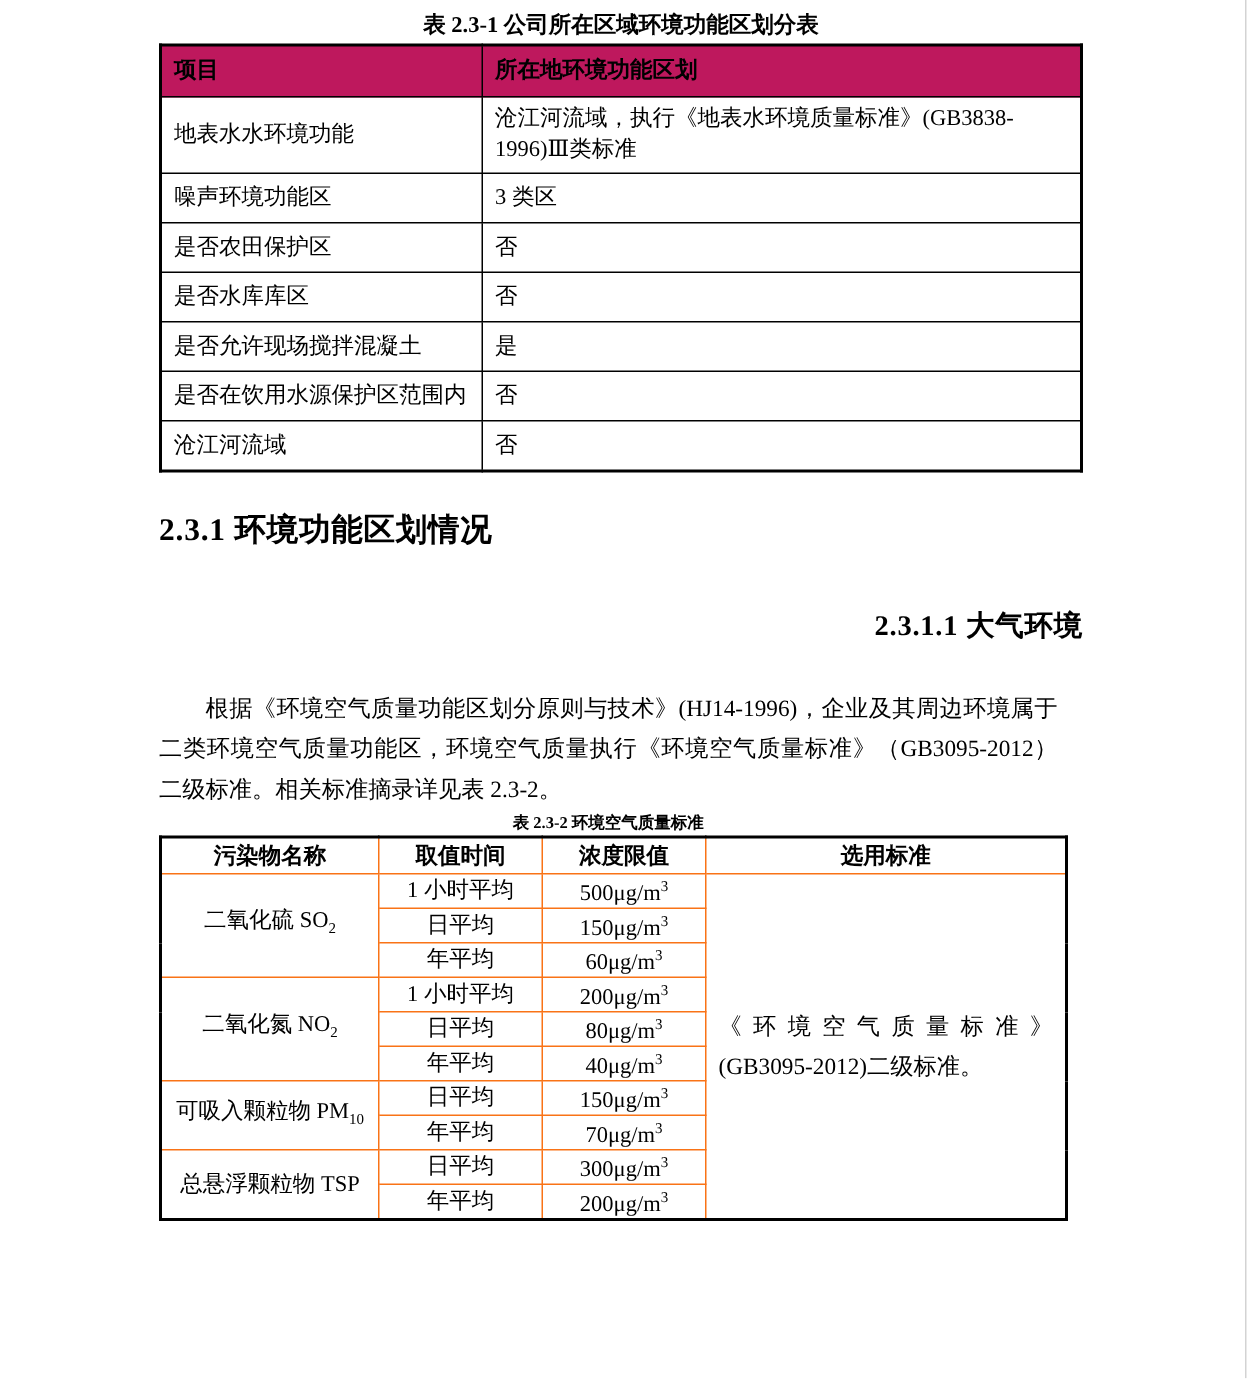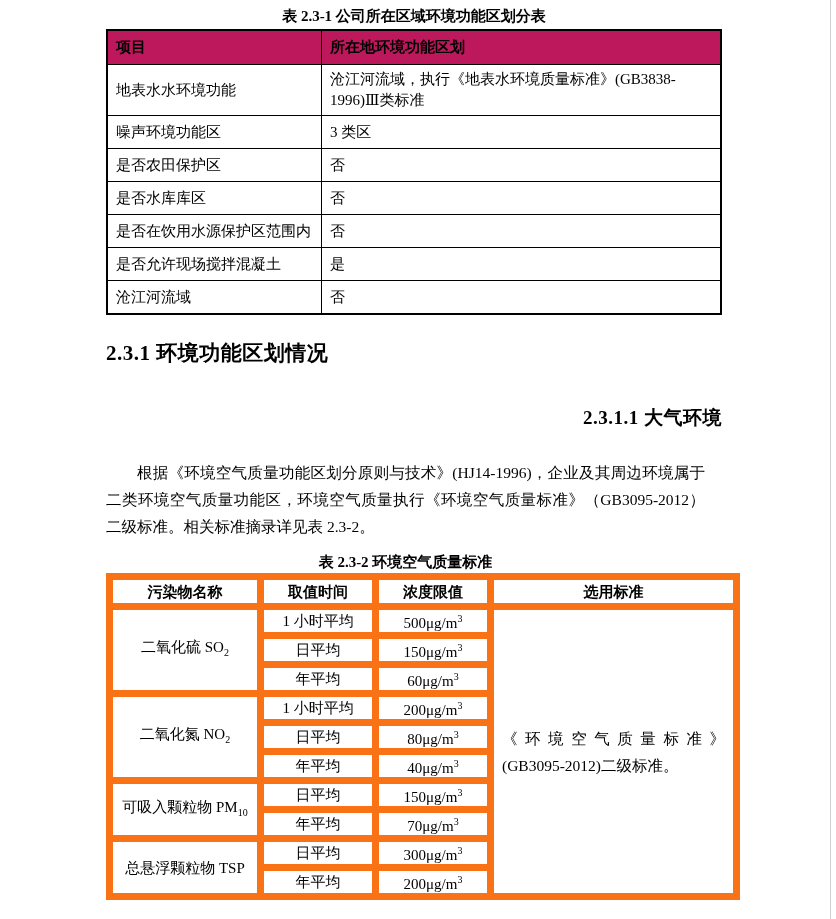--- a/index.html
+++ b/index.html
@@ -3,36 +3,36 @@
 <meta charset="utf-8">
 <style>
   html,body{margin:0;padding:0;background:#ffffff;}
   .page{
     position:relative;width:836px;height:919px;background:#ffffff;overflow:hidden;
     font-family:"Liberation Serif","DejaVu Serif",serif;color:#000;
   }
   .page-edge{position:absolute;top:0;bottom:0;left:830px;width:1px;background:#d3d3d3;}
   .content{position:absolute;left:106px;top:0;width:616px;}
   .caption{width:616px;text-align:center;font-weight:bold;font-size:15px;margin-top:7px;}
-  .caption2{width:599px;text-align:center;font-weight:bold;font-size:15px;margin-top:13px;}
+  .caption2{width:599px;text-align:center;font-weight:bold;font-size:11px;margin-top:1px;}
   table{border-collapse:collapse;table-layout:fixed;}
   .t1{width:616px;margin-top:3px;border:2px solid #000;font-size:15px;}
   .t1 td,.t1 th{border:1px solid #000;vertical-align:middle;text-align:left;
     padding:2px 4px 2px 8px;line-height:21px;}
   .t1 th{background:#be185d;font-weight:bold;height:29px;font-size:15px;}
   .t1 .c1{width:201px;}
   .t1 tr.h32 td{height:28px;}
   .t1 tr.h50 td{height:46px;}
   .t1 tr.h47 td{height:43px;}
   .heading1{margin-top:26px;font-size:21px;font-weight:bold;letter-spacing:0.5px;line-height:24px;}
   .heading2{margin-top:42px;font-size:19px;font-weight:bold;letter-spacing:0.5px;line-height:22px;text-align:right;}
   .para{margin-top:30px;width:599px;font-size:15.5px;line-height:27px;
     text-align:justify;text-indent:2em;}
   .t2{width:599px;border:2px solid #000;font-size:15px;margin-top:1px;}
-  .t2 td,.t2 th{border:7px solid #f97316;vertical-align:middle;text-align:center;
+  .t2 td,.t2 th{border:1px solid #f97316;vertical-align:middle;text-align:center;
     padding:0 2px;line-height:18px;margin-top:16px;}
   .t2 th{font-weight:bold;height:23px;}
   .t2 td{height:22px;}
   .t2 .w1{width:140px;}
   .t2 .w2{width:104px;}
   .t2 .w3{width:104px;}
   .t2 .w4{width:235px;}
   .t2 td.std{text-align:left;padding:0 8px;vertical-align:middle;}
   .std-line1{text-align:justify;text-align-last:justify;line-height:27px;font-size:15.5px;}
   .std-line2{text-align:left;line-height:27px;font-size:15.5px;}
@@ -65,26 +65,26 @@
           </tr>
           <tr class="h32">
             <td class="c1">是否农田保护区</td>
             <td>否</td>
           </tr>
           <tr class="h32">
             <td class="c1">是否水库库区</td>
             <td>否</td>
           </tr>
           <tr class="h32">
+            <td class="c1">是否允许现场搅拌混凝土</td>
+            <td>是</td>
+          </tr>
+          <tr class="h32">
             <td class="c1">是否在饮用水源保护区范围内</td>
             <td>否</td>
-          </tr>
-          <tr class="h32">
-            <td class="c1">是否允许现场搅拌混凝土</td>
-            <td>是</td>
           </tr>
           <tr class="h32">
             <td class="c1">沧江河流域</td>
             <td>否</td>
           </tr>
         </tbody>
     </table>
 
     <div class="heading1">2.3.1 环境功能区划情况</div>
     <div class="heading2">2.3.1.1 大气环境</div>

